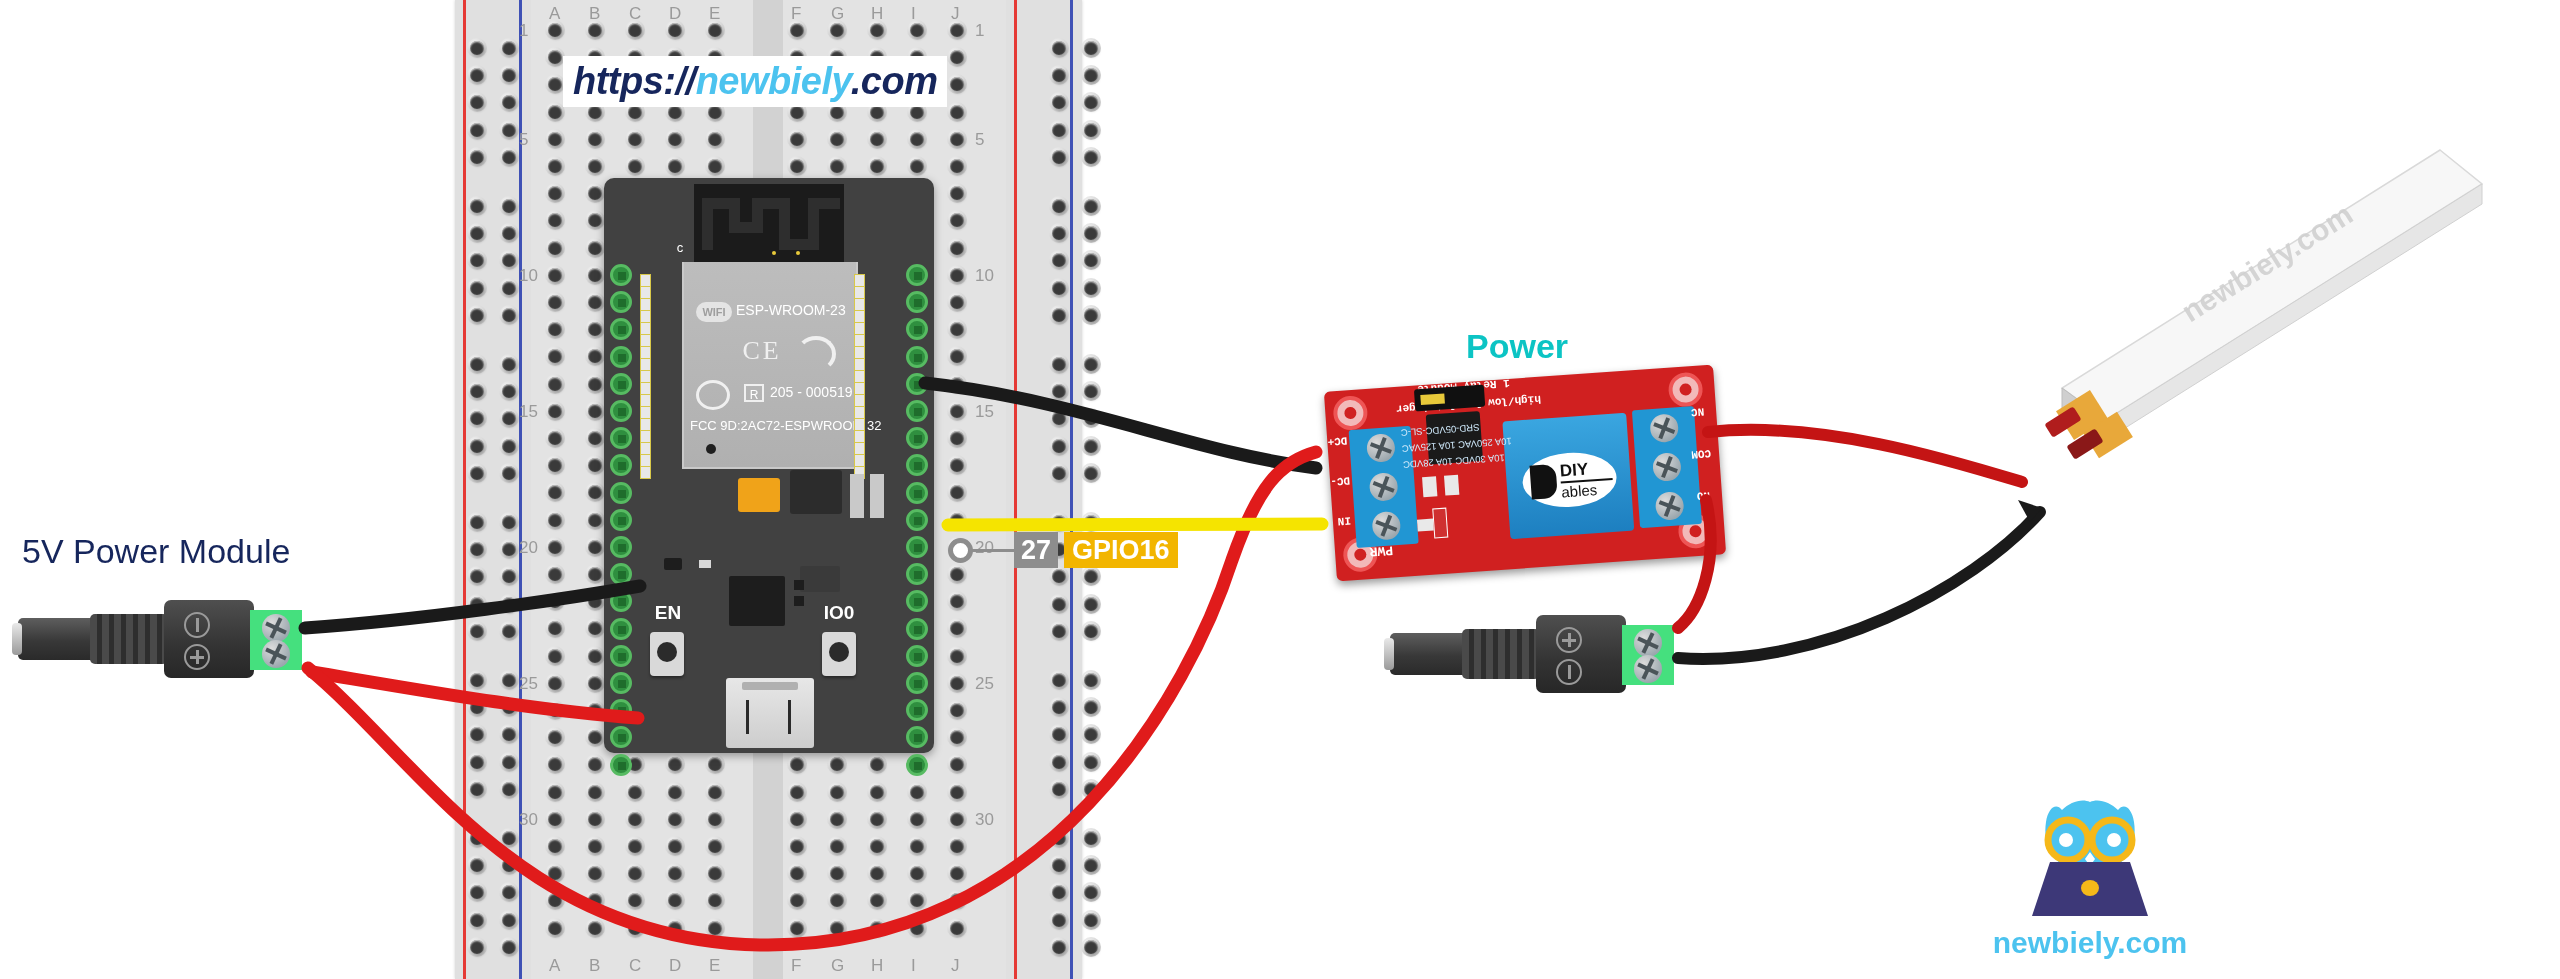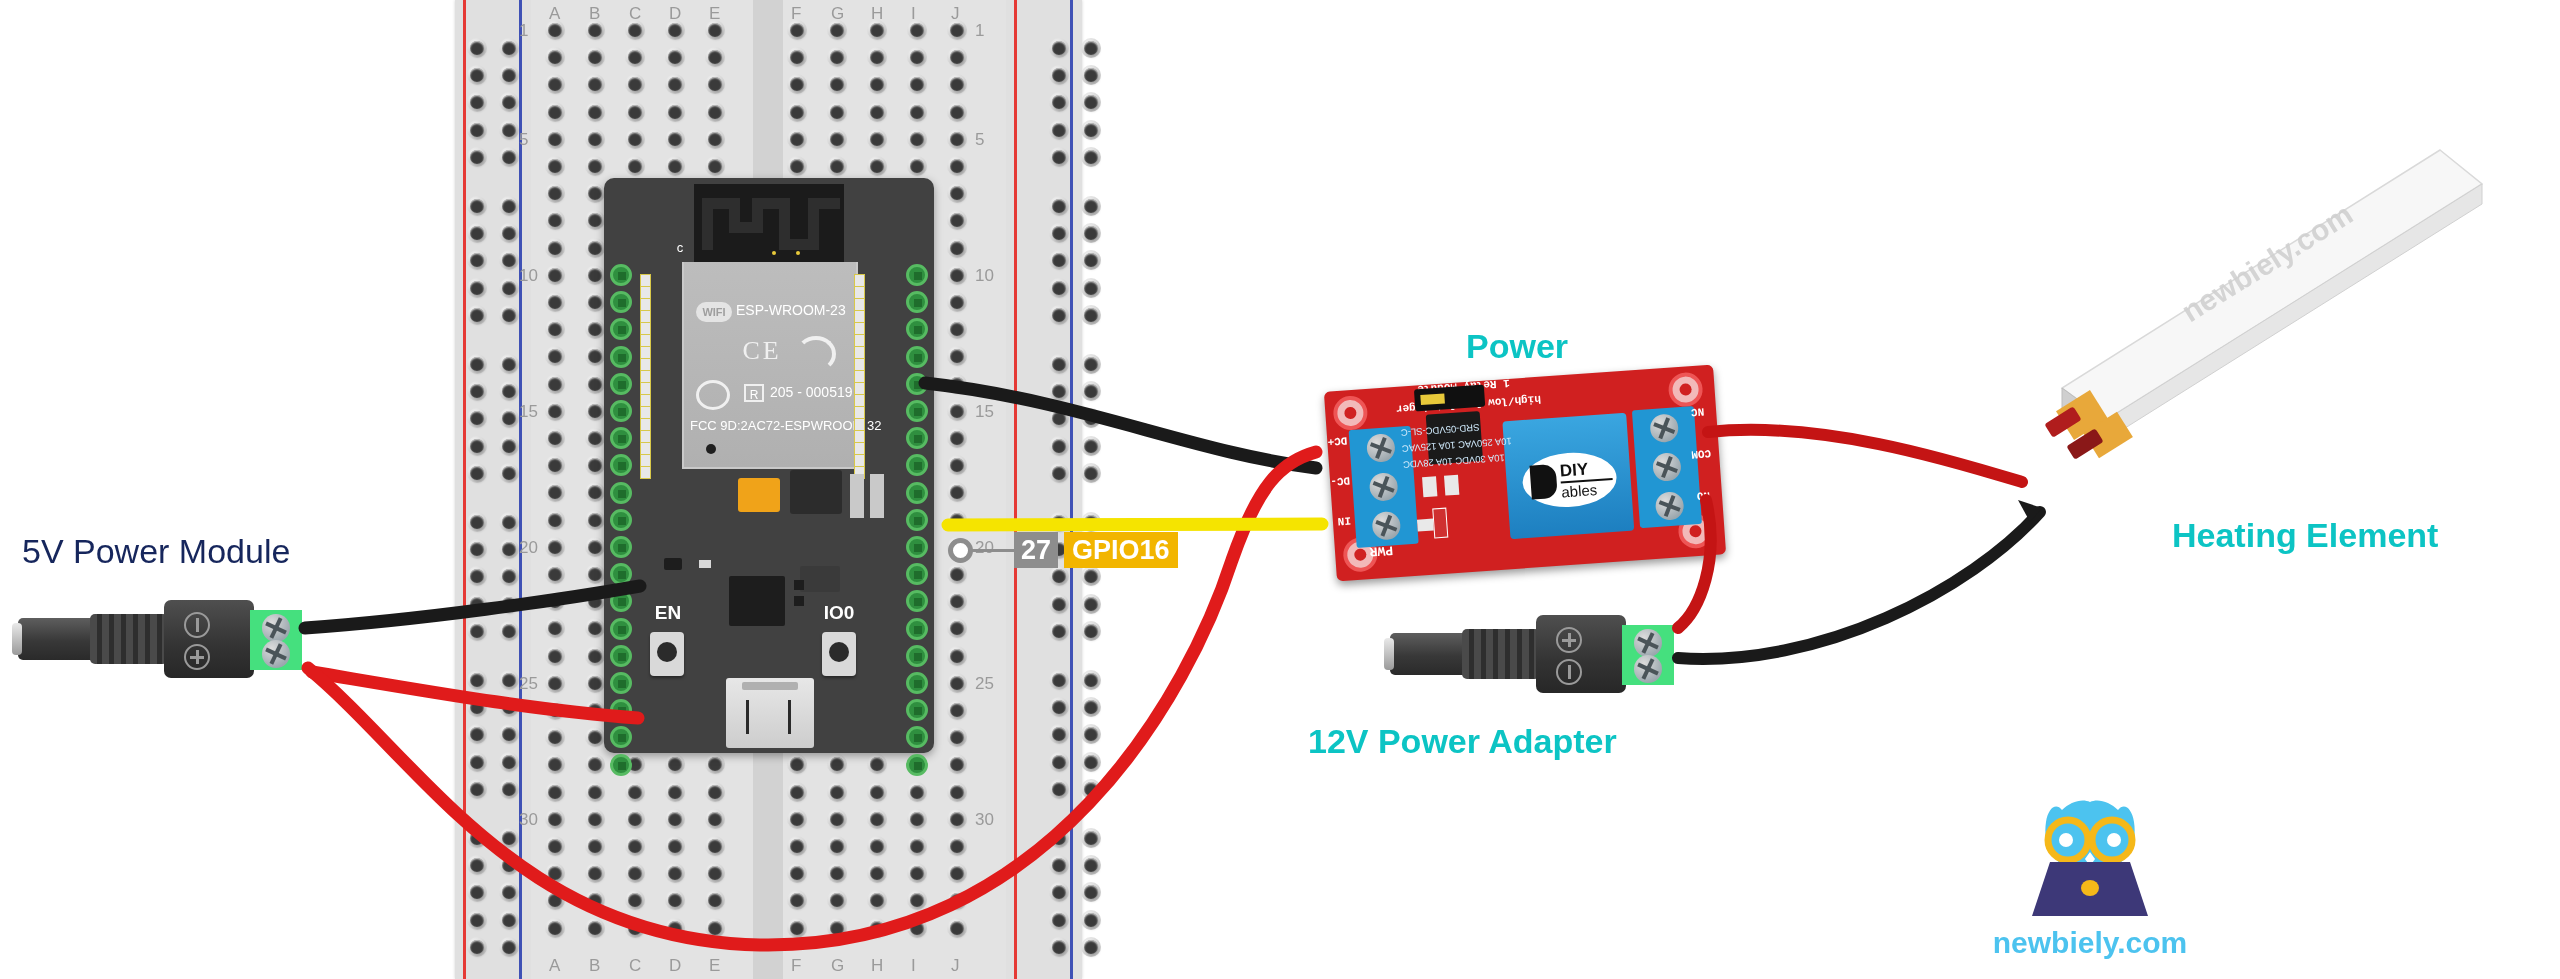--- a/index.html
+++ b/index.html
@@ -1882,25 +1882,26 @@
     <path d="M 948,525 L 1322,524" stroke="#f5e400" stroke-width="13" fill="none" stroke-linecap="round"></path>
 
     <path d="M 1708,432 C 1820,420 1950,460 2022,482" stroke="#c41414" stroke-width="12" fill="none" stroke-linecap="round"></path>
 
     <path d="M 1706,500 C 1720,560 1700,610 1678,628" stroke="#c41414" stroke-width="12" fill="none" stroke-linecap="round"></path>
 
     <path d="M 1678,658 C 1820,668 1970,590 2040,512" stroke="#1a1a1a" stroke-width="12" fill="none" stroke-linecap="round"></path>
     <polygon points="2042,508 2018,500 2030,522" fill="#1a1a1a"></polygon>
   </svg>
 
+  <div id="wm" class="abs">
+    <span>https://</span><span class="hl">newbiely</span><span>.com</span>
+  </div>
 
   <div class="lbl lbl-navy" style="left:22px;top:532px">5V Power Module</div>
   <div class="lbl lbl-cyan" style="left:1466px;top:327px">Power</div>
-  <div class="lbl lbl-cyan" style="left:1308px;top:722px">12V Power Adapter</div>
-  <div class="lbl lbl-cyan" style="left:2172px;top:516px">Heating Element</div>
 
   <div id="pin-callout" class="abs">
     <div class="dot"></div>
     <div class="lead"></div>
     <div class="num">27</div>
     <div class="nm">GPIO16</div>
   </div>
 
   <div id="owl" class="abs">
     <svg width="200" height="118" viewBox="0 0 200 118">

